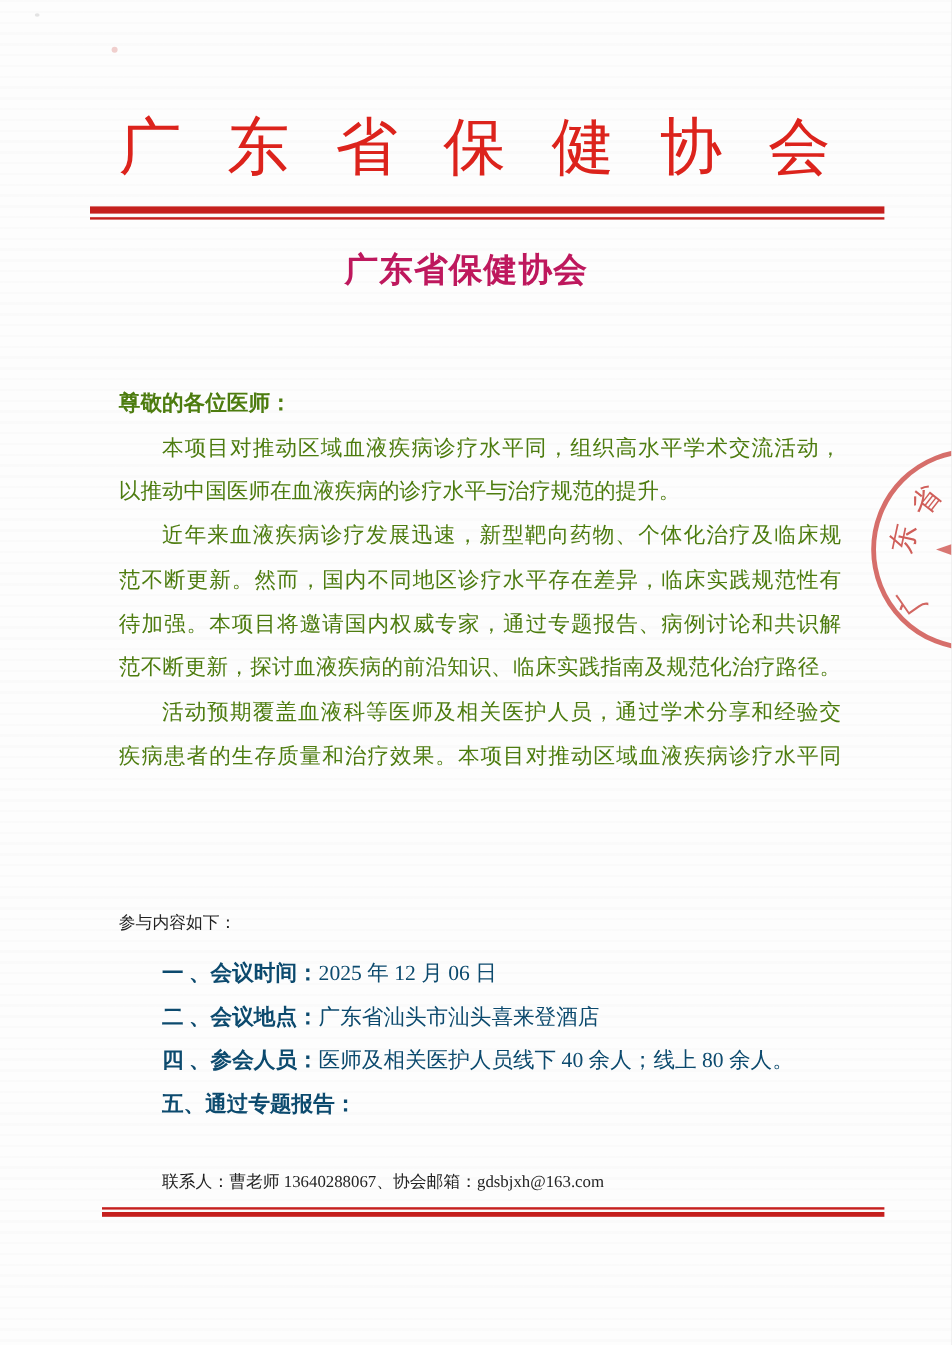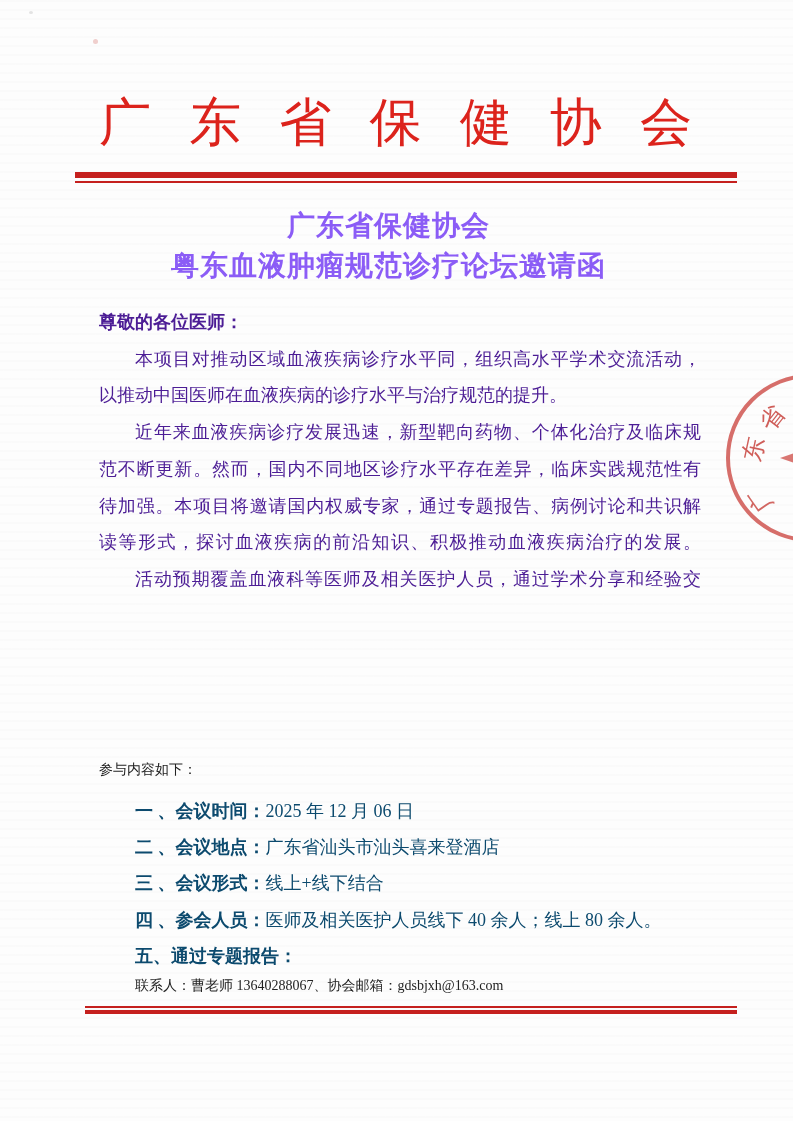--- a/index.html
+++ b/index.html
@@ -32,28 +32,28 @@
   }
   .rule{position:absolute;background:#c5201e;}
   .rule-top-thick{left:75px;top:172px;width:662px;height:6px;}
   .rule-top-thin{left:75px;top:180.5px;width:662px;height:2px;}
   .rule-bottom-thin{left:85px;top:1006px;width:652px;height:1.5px;}
   .rule-bottom-thick{left:85px;top:1009.5px;width:652px;height:4.5px;}
 
   
   .doc-title{
     position:absolute;left:0;top:206px;width:777px;
-    text-align:center;font-weight:700;color:#8b5cf6;
+    text-align:center;font-weight:700;color:#be185d;
     font-size:28px;line-height:40px;letter-spacing:1px;
   }
 
   
   .body-block{
-    position:absolute;left:99px;top:304px;width:602px;
-    font-size:18px;line-height:36.7px;color:#4c1d95;
+    position:absolute;left:99px;top:318px;width:602px;
+    font-size:18px;line-height:36.7px;color:#4d7c0f;
   }
   .gp-line{text-align:left;}
   .gp-line.just{text-align:justify;text-align-last:justify;}
   .gp-line.indent{text-indent:2em;}
   .greeting{font-weight:700;}
 
   .intro-line{
     position:absolute;left:99px;top:753px;width:602px;
     font-size:14px;line-height:34px;color:#222;
   }
@@ -91,40 +91,39 @@
       <span>健</span>
       <span>协</span>
       <span>会</span>
     </div>
 
   <div class="rule rule-top-thick"></div>
   <div class="rule rule-top-thin"></div>
 
   <div class="doc-title">
     <div>广东省保健协会</div>
-    <div>粤东血液肿瘤规范诊疗论坛邀请函</div>
   </div>
 
   <div class="body-block" id="body-block">
     <div class="gp-line greeting">尊敬的各位医师：</div>
   <div class="gp-line indent just">本项目对推动区域血液疾病诊疗水平同，组织高水平学术交流活动，</div>
       <div class="gp-line">以推动中国医师在血液疾病的诊疗水平与治疗规范的提升。</div>
       <div class="gp-line indent just">近年来血液疾病诊疗发展迅速，新型靶向药物、个体化治疗及临床规</div>
       <div class="gp-line just">范不断更新。然而，国内不同地区诊疗水平存在差异，临床实践规范性有</div>
       <div class="gp-line just">待加强。本项目将邀请国内权威专家，通过专题报告、病例讨论和共识解</div>
-      <div class="gp-line just">读等形式，探讨血液疾病的前沿知识、积极推动血液疾病治疗的发展。</div>
+      <div class="gp-line just">范不断更新，探讨血液疾病的前沿知识、临床实践指南及规范化治疗路径。</div>
       <div class="gp-line indent just">活动预期覆盖血液科等医师及相关医护人员，通过学术分享和经验交</div>
+      <div class="gp-line just">疾病患者的生存质量和治疗效果。本项目对推动区域血液疾病诊疗水平同</div>
     </div>
 
   <div class="intro-line">参与内容如下：</div>
 
   <div class="list-block" id="list-block">
       <div class="list-line"><span class="list-label">一 、会议时间：</span><span>2025 年 12 月 06 日</span></div>
       <div class="list-line"><span class="list-label">二 、会议地点：</span><span>广东省汕头市汕头喜来登酒店</span></div>
-      <div class="list-line"><span class="list-label">三 、会议形式：</span><span>线上+线下结合</span></div>
       <div class="list-line"><span class="list-label">四 、参会人员：</span><span>医师及相关医护人员线下 40 余人；线上 80 余人。</span></div>
       <div class="list-line"><span class="list-label">五、通过专题报告：</span><span></span></div>
     </div>
 
   <div class="contact-line">联系人：曹老师 13640288067、协会邮箱：gdsbjxh@163.com</div>
 
   <div class="rule rule-bottom-thin"></div>
   <div class="rule rule-bottom-thick"></div>
 
   <div class="seal-wrap">

